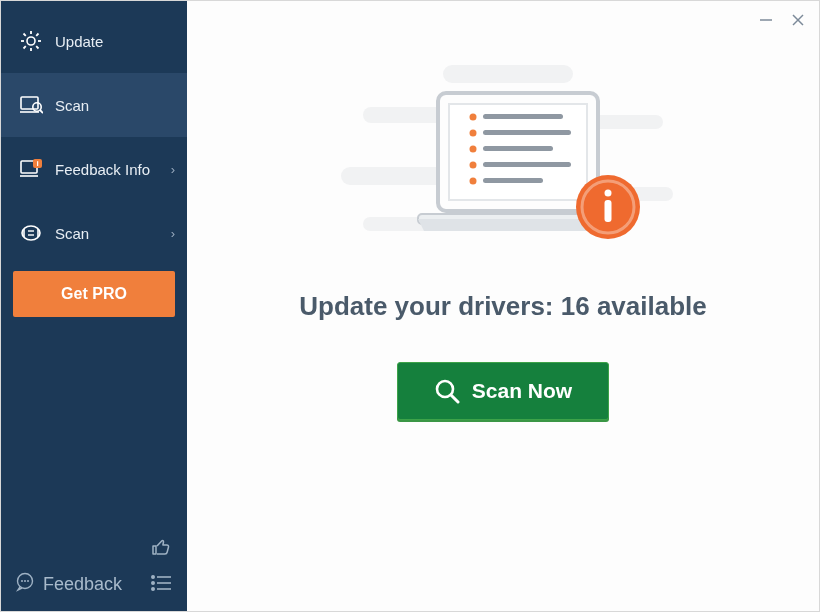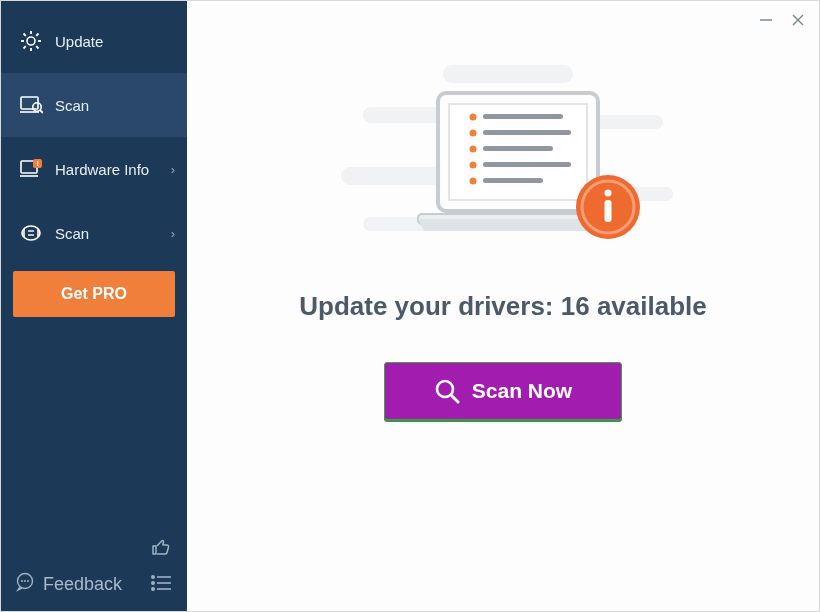--- a/index.html
+++ b/index.html
@@ -132,23 +132,23 @@
     font-size: 26px;
     font-weight: 700;
   }
   .lastscan {
     margin-top: 10px;
     color: #6b7a88;
     font-size: 15px;
   }
   .scan-btn {
     margin-top: 40px;
-    width: 238px;
+    width: 212px;
     height: 58px;
-    background: #a21caf;
+    background: #15803d;
     border: 1px solid #3da349;
     box-shadow: 0 2px 0 #3a9645;
     color: #fff;
     font-size: 21px;
     font-weight: 600;
     display: flex;
     align-items: center;
     justify-content: center;
     gap: 12px;
     border-radius: 3px;
@@ -197,21 +197,21 @@
 
       <div class="nav-item">
         <span class="nav-ico">
           <svg width="22" height="20" viewBox="0 0 22 20">
             <rect x="1" y="2" width="16" height="12" rx="1" fill="none" stroke="#fff" stroke-width="1.6"></rect>
             <line x1="0" y1="17" x2="18" y2="17" stroke="#fff" stroke-width="1.6"></line>
             <rect x="13" y="0" width="9" height="9" rx="2" fill="#f07f3c"></rect>
             <text x="17.5" y="7" fill="#fff" font-size="8" font-weight="bold" text-anchor="middle">i</text>
           </svg>
         </span>
-        <span>Hardware Info</span>
+        <span>Feedback Info</span>
         <span class="chev">›</span>
       </div>
 
       <div class="nav-item">
         <span class="nav-ico">
           <svg width="22" height="20" viewBox="0 0 22 20">
             <ellipse cx="11" cy="10" rx="9" ry="7" fill="none" stroke="#fff" stroke-width="1.6"></ellipse>
             <line x1="4" y1="6" x2="4" y2="14" stroke="#fff" stroke-width="1.6"></line>
             <line x1="18" y1="6" x2="18" y2="14" stroke="#fff" stroke-width="1.6"></line>
             <line x1="8" y1="8" x2="14" y2="8" stroke="#fff" stroke-width="1.4"></line>

